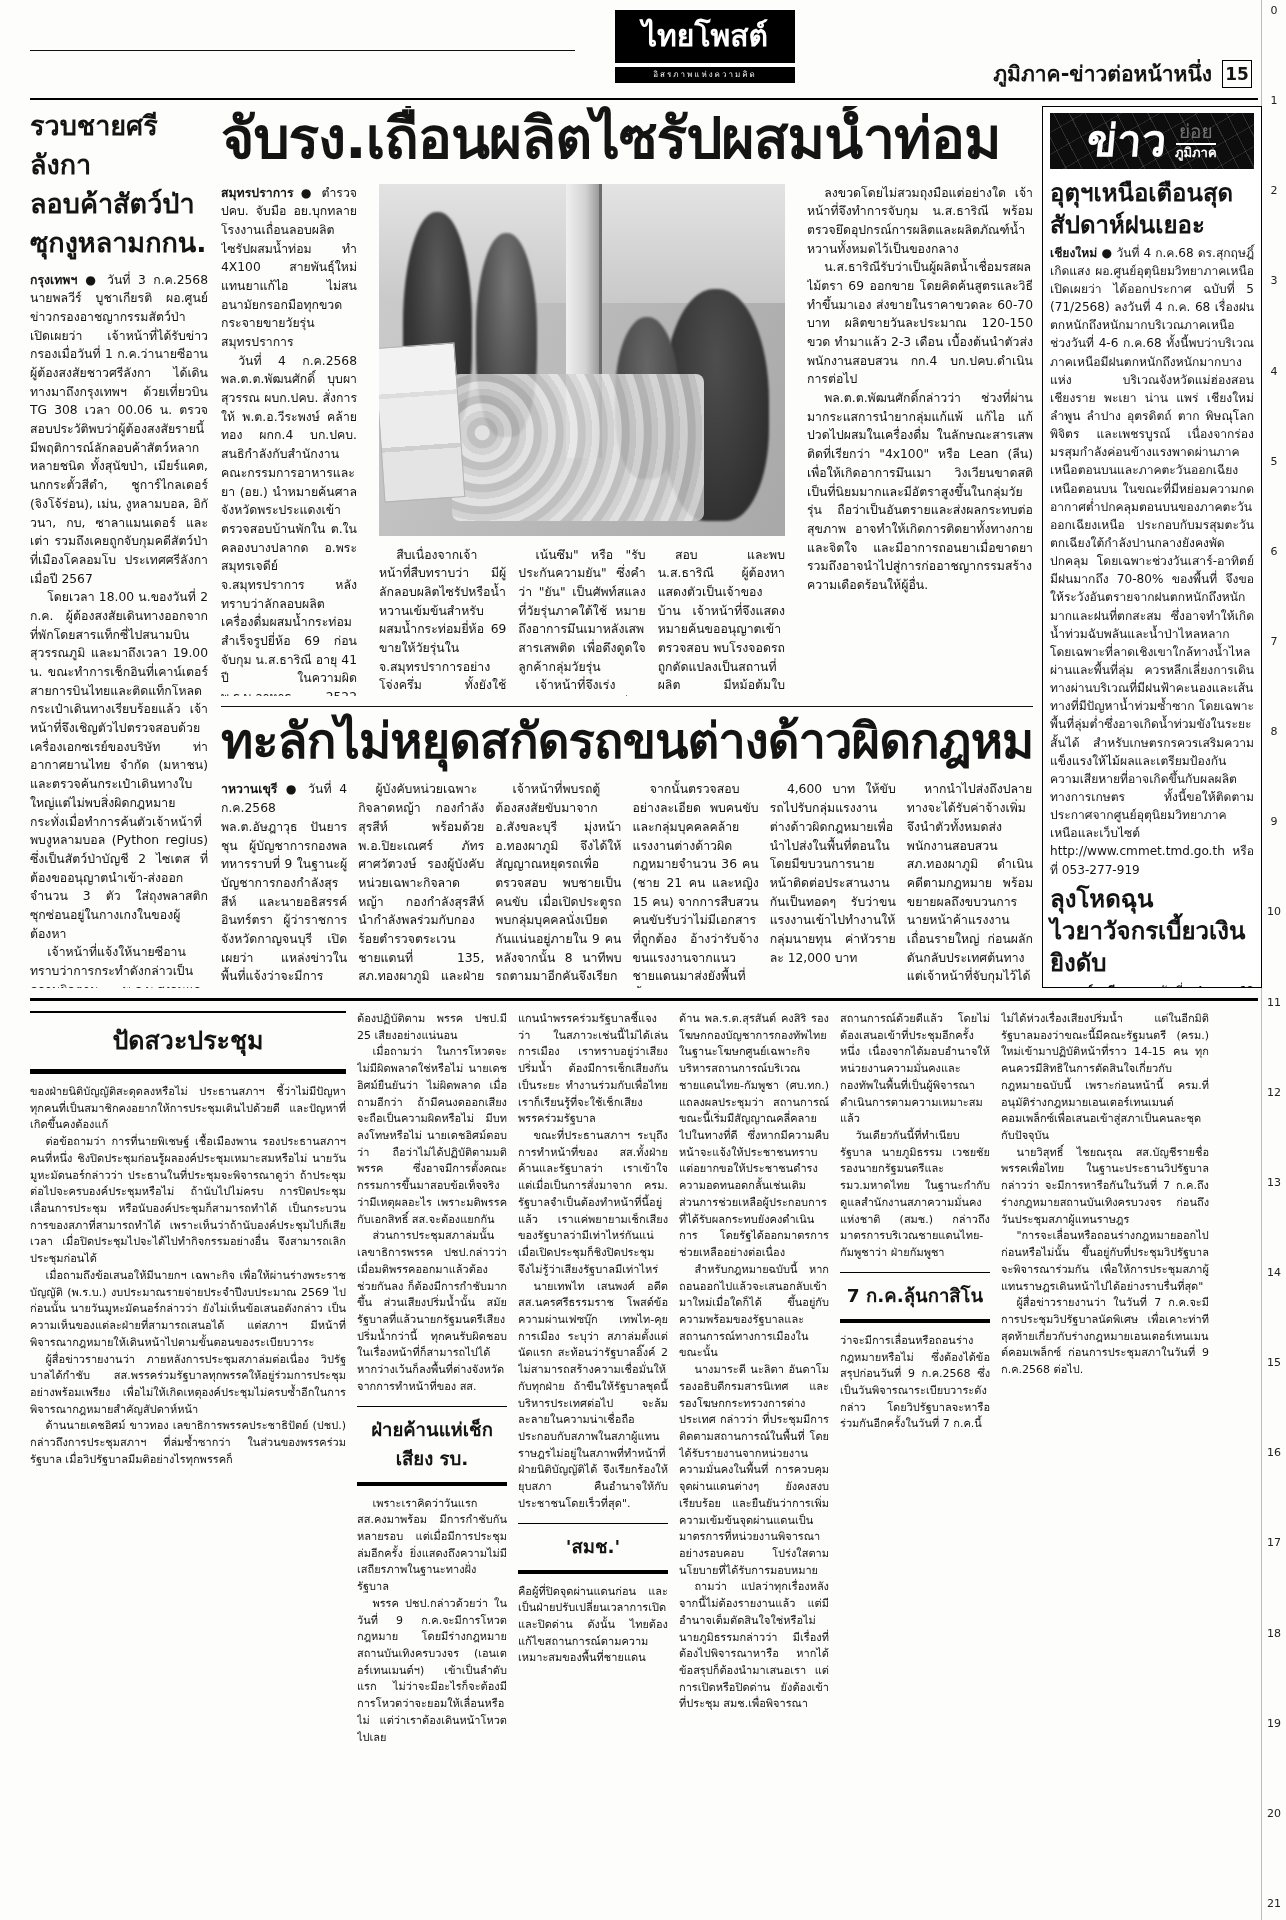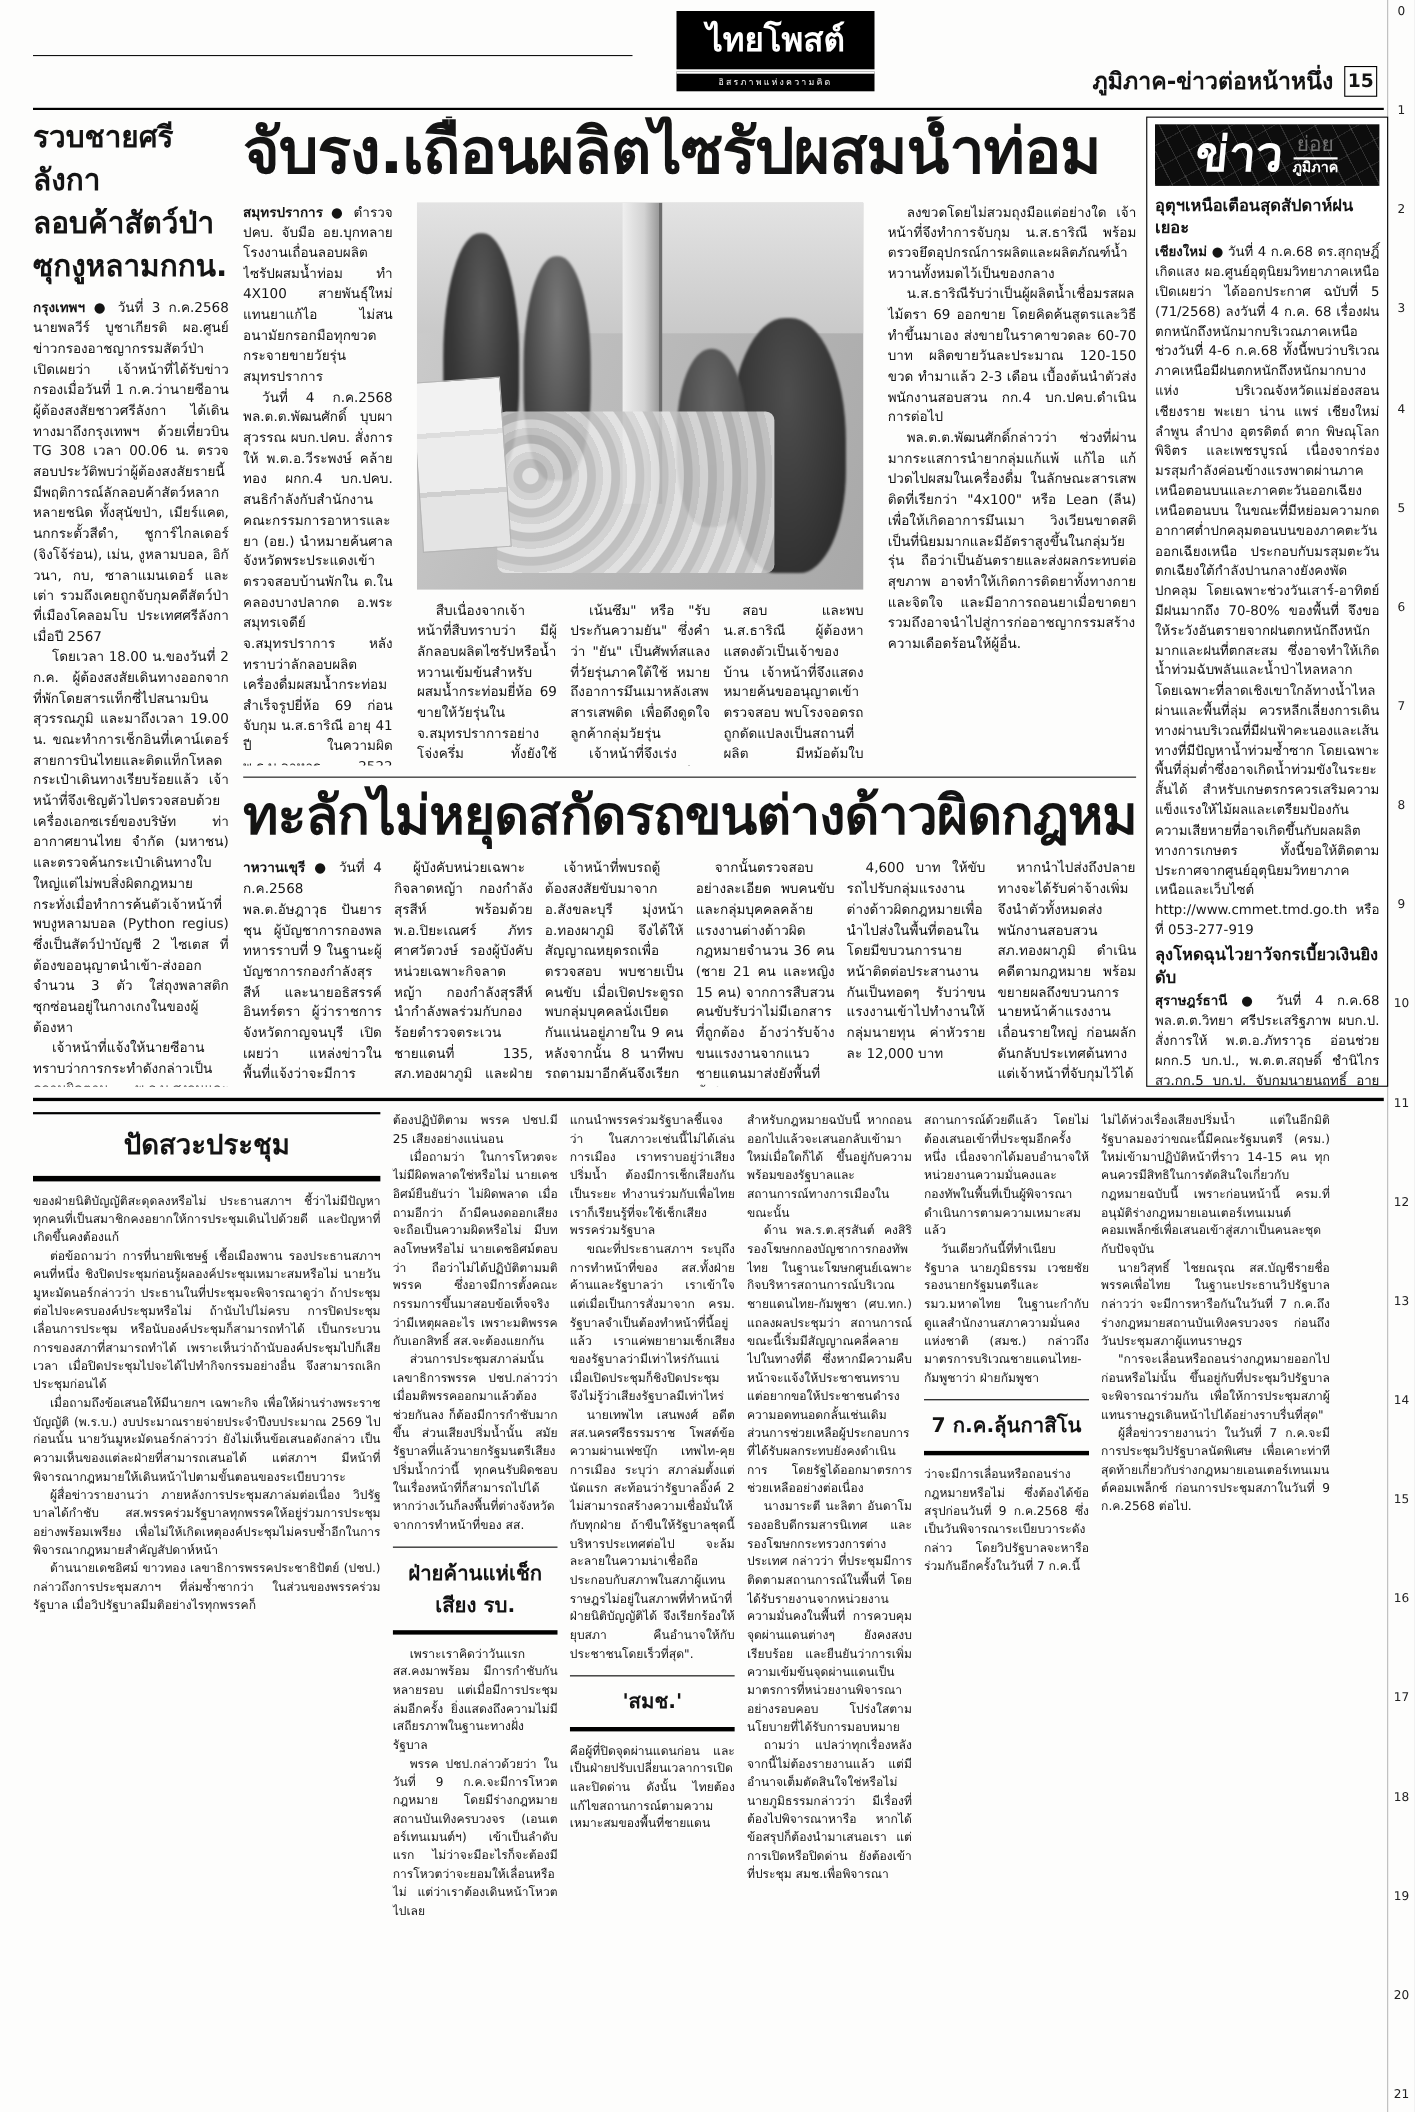--- a/index.html
+++ b/index.html
@@ -61,21 +61,21 @@
   
   .sidebar { border:1.5px solid #000; padding:6px 7px; overflow:hidden; background:#fff; }
   .banner { position:relative; height:56px; background:#0d0d0d; display:flex; align-items:center; justify-content:center; gap:8px; overflow:hidden; margin-bottom:8px; }
   .banner .tex { position:absolute; inset:0; background:
       repeating-linear-gradient(63deg, rgba(255,255,255,.14) 0 1px, transparent 1px 14px),
       repeating-linear-gradient(-30deg, rgba(255,255,255,.10) 0 1px, transparent 1px 19px); }
   .banner .w1 { position:relative; color:#fff; font-weight:800; font-size:44px; line-height:1; transform:skewX(-5deg); }
   .banner .stack { position:relative; display:flex; flex-direction:column; align-items:center; }
   .banner .w2 { color:#737373; font-weight:400; font-size:19px; line-height:1.1; border-bottom:2px solid #fff; padding:0 3px 1px; }
   .banner .w3 { color:#fff; font-weight:800; font-size:13px; line-height:1.2; }
-  .sb-article h4 { font-size:15px; font-weight:800; line-height:1.35; margin:4px 0 2px; }
+  .sb-article h4 { font-size:24px; font-weight:800; line-height:1.35; margin:4px 0 2px; }
   .sb-article p { font-size:12.1px; line-height:1.5; text-align:justify; }
 
   
   .politics { border-top:3.5px solid #000; margin-top:10px; padding-top:10px; height:912px; display:flex; gap:11px; overflow:hidden; }
   .politics .colw { overflow:hidden; }
   .pol-wleft { width:316px; flex:none; }
   .pol-mid { width:150px; flex:none; }
   .pol-wright { width:208px; flex:none; }
   .box-title { border-top:2px solid #000; border-bottom:5px solid #000; text-align:center; font-size:25px; font-weight:800; padding:7px 0 9px; margin-bottom:10px; }
   .subhead { text-align:center; font-weight:800; font-size:18.5px; border-top:1.5px solid #000; border-bottom:4.5px solid #000; padding:8px 0 9px; margin:10px 0; }
@@ -265,22 +265,22 @@
             <p>นายเทพไท เสนพงศ์ อดีต สส.นครศรีธรรมราช โพสต์ข้อความผ่านเฟซบุ๊ก เทพไท-คุยการเมือง ระบุว่า สภาล่มตั้งแต่นัดแรก สะท้อนว่ารัฐบาลอิ๊งค์ 2 ไม่สามารถสร้างความเชื่อมั่นให้กับทุกฝ่าย ถ้าขืนให้รัฐบาลชุดนี้บริหารประเทศต่อไป จะล้มละลายในความน่าเชื่อถือ ประกอบกับสภาพในสภาผู้แทนราษฎรไม่อยู่ในสภาพที่ทำหน้าที่ฝ่ายนิติบัญญัติได้ จึงเรียกร้องให้ยุบสภา คืนอำนาจให้กับประชาชนโดยเร็วที่สุด".</p>
           </div>
         <div class="subhead">'สมช.'</div>
         <div class="cont">
             <p>คือผู้ที่ปิดจุดผ่านแดนก่อน และเป็นฝ่ายปรับเปลี่ยนเวลาการเปิดและปิดด่าน ดังนั้น ไทยต้องแก้ไขสถานการณ์ตามความเหมาะสมของพื้นที่ชายแดน</p>
           </div>
       </div>
 
       <div class="colw pol-mid">
         <div class="cont">
+            <p>ด้าน พล.ร.ต.สุรสันต์ คงสิริ รองโฆษกกองบัญชาการกองทัพไทย ในฐานะโฆษกศูนย์เฉพาะกิจบริหารสถานการณ์บริเวณชายแดนไทย-กัมพูชา (ศบ.ทก.) แถลงผลประชุมว่า สถานการณ์ขณะนี้เริ่มมีสัญญาณคลี่คลายไปในทางที่ดี ซึ่งหากมีความคืบหน้าจะแจ้งให้ประชาชนทราบ แต่อยากขอให้ประชาชนดำรงความอดทนอดกลั้นเช่นเดิม ส่วนการช่วยเหลือผู้ประกอบการที่ได้รับผลกระทบยังคงดำเนินการ โดยรัฐได้ออกมาตรการช่วยเหลืออย่างต่อเนื่อง</p>
             <p>สำหรับกฎหมายฉบับนี้ หากถอนออกไปแล้วจะเสนอกลับเข้ามาใหม่เมื่อใดก็ได้ ขึ้นอยู่กับความพร้อมของรัฐบาลและสถานการณ์ทางการเมืองในขณะนั้น</p>
-            <p>ด้าน พล.ร.ต.สุรสันต์ คงสิริ รองโฆษกกองบัญชาการกองทัพไทย ในฐานะโฆษกศูนย์เฉพาะกิจบริหารสถานการณ์บริเวณชายแดนไทย-กัมพูชา (ศบ.ทก.) แถลงผลประชุมว่า สถานการณ์ขณะนี้เริ่มมีสัญญาณคลี่คลายไปในทางที่ดี ซึ่งหากมีความคืบหน้าจะแจ้งให้ประชาชนทราบ แต่อยากขอให้ประชาชนดำรงความอดทนอดกลั้นเช่นเดิม ส่วนการช่วยเหลือผู้ประกอบการที่ได้รับผลกระทบยังคงดำเนินการ โดยรัฐได้ออกมาตรการช่วยเหลืออย่างต่อเนื่อง</p>
             <p>นางมาระตี นะลิตา อันดาโม รองอธิบดีกรมสารนิเทศ และรองโฆษกกระทรวงการต่างประเทศ กล่าวว่า ที่ประชุมมีการติดตามสถานการณ์ในพื้นที่ โดยได้รับรายงานจากหน่วยงานความมั่นคงในพื้นที่ การควบคุมจุดผ่านแดนต่างๆ ยังคงสงบเรียบร้อย และยืนยันว่าการเพิ่มความเข้มข้นจุดผ่านแดนเป็นมาตรการที่หน่วยงานพิจารณาอย่างรอบคอบ โปร่งใสตามนโยบายที่ได้รับการมอบหมาย</p>
             <p>ถามว่า แปลว่าทุกเรื่องหลังจากนี้ไม่ต้องรายงานแล้ว แต่มีอำนาจเต็มตัดสินใจใช่หรือไม่ นายภูมิธรรมกล่าวว่า มีเรื่องที่ต้องไปพิจารณาหารือ หากได้ข้อสรุปก็ต้องนำมาเสนอเรา แต่การเปิดหรือปิดด่าน ยังต้องเข้าที่ประชุม สมช.เพื่อพิจารณา</p>
           </div>
       </div>
 
       <div class="colw pol-mid">
         <div class="cont">
             <p>สถานการณ์ด้วยดีแล้ว โดยไม่ต้องเสนอเข้าที่ประชุมอีกครั้งหนึ่ง เนื่องจากได้มอบอำนาจให้หน่วยงานความมั่นคงและกองทัพในพื้นที่เป็นผู้พิจารณาดำเนินการตามความเหมาะสมแล้ว</p>
             <p>วันเดียวกันนี้ที่ทำเนียบรัฐบาล นายภูมิธรรม เวชยชัย รองนายกรัฐมนตรีและ รมว.มหาดไทย ในฐานะกำกับดูแลสำนักงานสภาความมั่นคงแห่งชาติ (สมช.) กล่าวถึงมาตรการบริเวณชายแดนไทย-กัมพูชาว่า ฝ่ายกัมพูชา</p>
           </div>

